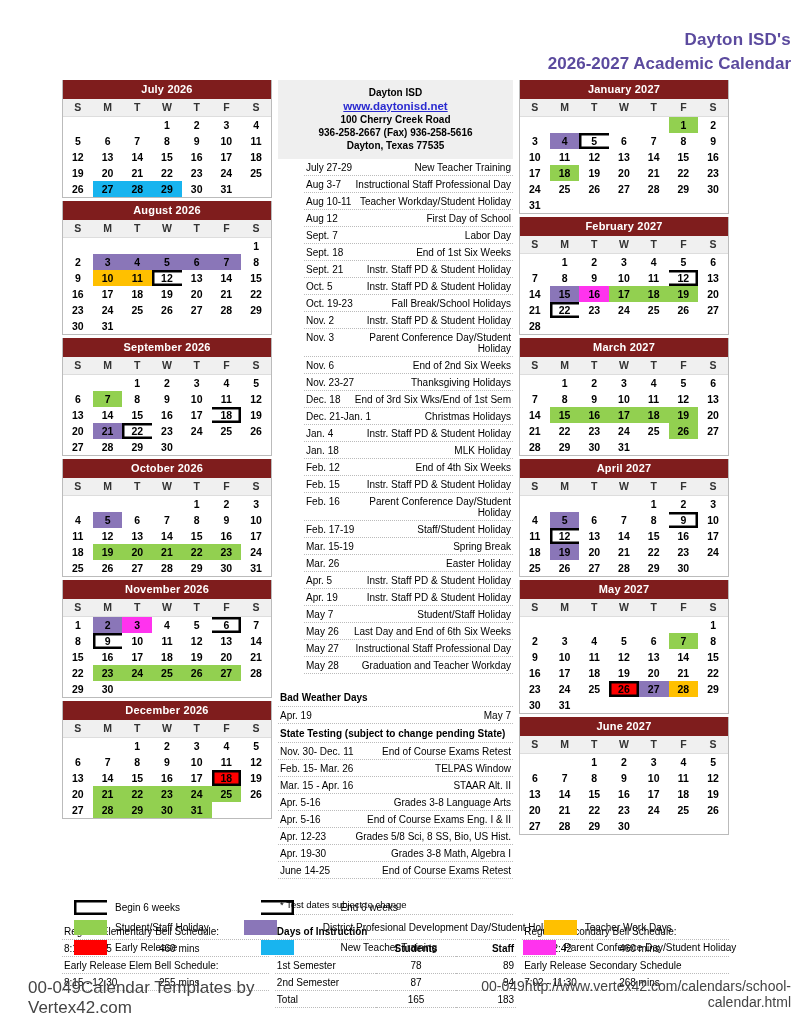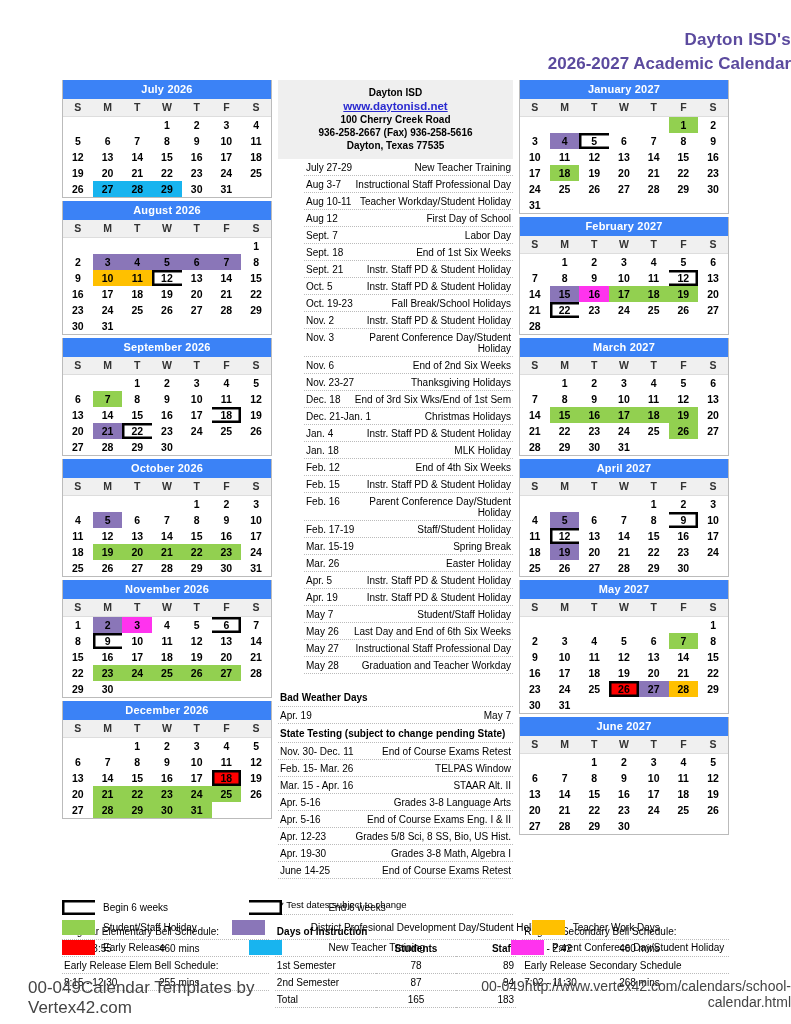--- a/index.html
+++ b/index.html
@@ -20,21 +20,21 @@
   .title2 { font-size:17px; font-weight:bold; color:#5b4a9e; margin-top:4px; }
 
   
   .cols { display:flex; justify-content:space-between; padding: 6px 62px 0 62px; }
   .col { width:210px; }
   .col-mid { width:245px; margin:0 6px; }
 
   
   .month { width:210px; border:1px solid #bbb; border-top:none; margin-bottom:3px; background:#fff; }
   .month-title {
-    background:#3b82f6; color:#fff; font-size:11px; font-weight:bold;
+    background:#7f1d1d; color:#fff; font-size:11px; font-weight:bold;
     text-align:center; padding:3px 0 4px 0; letter-spacing:.2px;
   }
   table.cal { width:100%; border-collapse:collapse; }
   table.cal th {
     font-size:10.5px; font-weight:bold; color:#333; background:#f0f0f0;
     padding:2px 0 3px 0; text-align:center; width:14.28%;
     border-bottom:1px solid #ddd;
   }
   table.cal td {
     font-size:10.5px; font-weight:bold; text-align:center;
@@ -87,21 +87,21 @@
   .brow.single { display:block; }
   .doi-head { font-size:10px; font-weight:bold; padding:2.5px 2px; border-bottom:1px dotted #bbb; }
   table.doi { width:100%; border-collapse:collapse; font-size:10px; }
   table.doi th, table.doi td { padding:2.5px 2px; border-bottom:1px dotted #bbb; font-weight:normal; }
   table.doi th { font-weight:bold; }
   table.doi .c-lab { text-align:left; width:42%; }
   table.doi .c-stu { text-align:center; width:33%; }
   table.doi .c-stf { text-align:right; width:25%; }
 
   
-  .legend { position:absolute; left:62px; top:900px; width:667px; }
+  .legend { position:absolute; left:74px; top:900px; width:667px; }
   .lg-row { display:flex; align-items:center; margin-bottom:5px; }
   .lg-item { display:flex; align-items:center; }
   .sw { width:33px; height:15px; margin-right:8px; flex:none; border:none; }
   .sw-begin { box-shadow: inset 2.5px 0 0 #000, inset 0 2.5px 0 #000, inset 0 -2.5px 0 #000; }
   .sw-end { box-shadow: inset -2.5px 0 0 #000, inset 0 2.5px 0 #000, inset 0 -2.5px 0 #000; }
   .lg-lbl { font-size:10px; white-space:nowrap; }
   .c1 { width:215px; }
   .c2 { width:300px;gap:38px; }
   .c3 { width:250px; }
 

